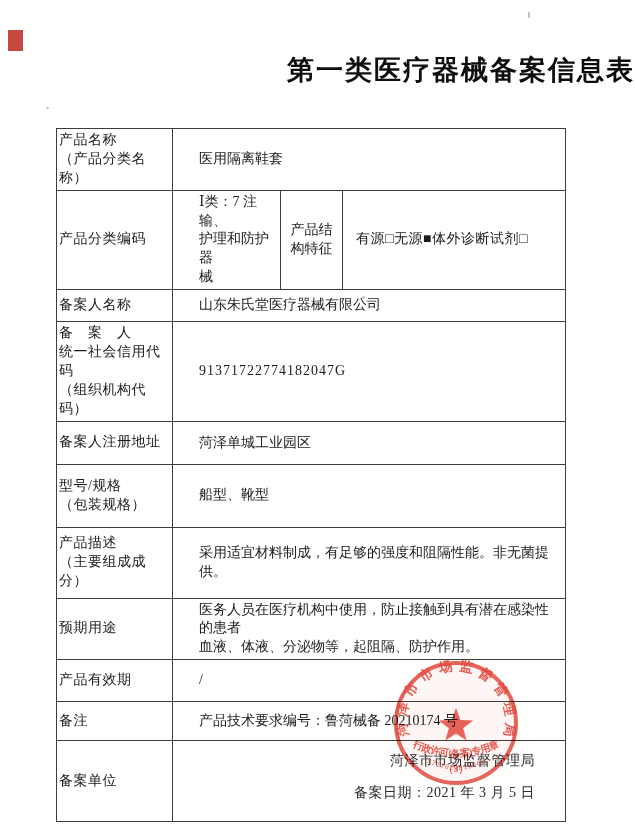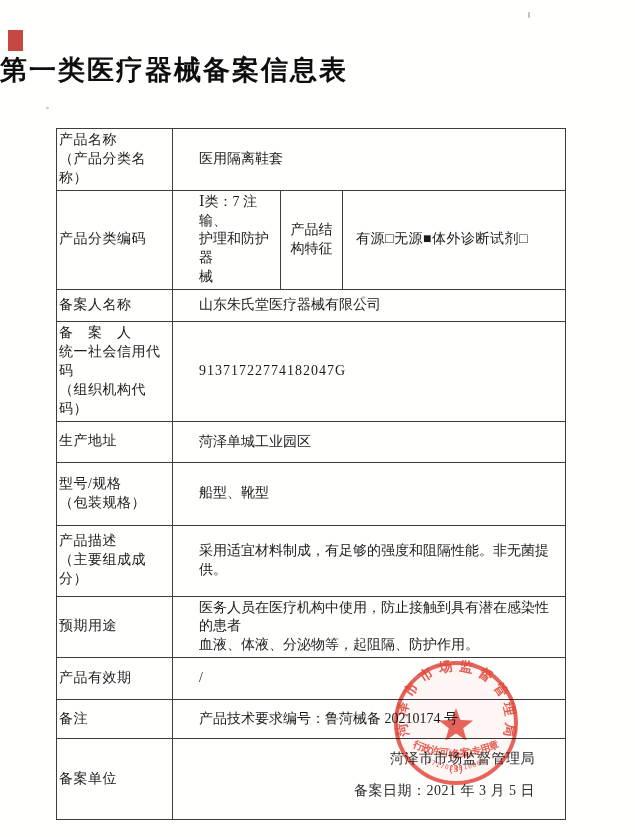--- a/index.html
+++ b/index.html
@@ -19,21 +19,21 @@
     position: absolute;
     left: 8px; top: 30px;
     width: 15px; height: 21px;
     background: #bf2f27;
     opacity: 0.88;
   }
   .doc-title {
     position: absolute;
     top: 52px; left: 0;
     width: 100%;
-    text-align: left;
+    text-align: right;
     font-family: "Liberation Sans", "DejaVu Sans", sans-serif;
     font-weight: bold;
     font-size: 27px;
     letter-spacing: 2px;
     color: #0e0e0e;
   }
   .reg-no {
     position: absolute;
     top: 101px; right: 99px;
     font-size: 15px;
@@ -128,22 +128,22 @@
       <tr style="height:32px">
         <td class="lbl">备案人名称</td>
         <td class="val" colspan="3">山东朱氏堂医疗器械有限公司</td>
       </tr>
       <tr style="height:58px">
         <td class="lbl">备　案　人
 统一社会信用代码
 （组织机构代码）</td>
         <td class="val code-val" colspan="3">91371722774182047G</td>
       </tr>
-      <tr style="height:41px">
-        <td class="lbl">生产地址</td>
+      <tr style="height:43px">
+        <td class="lbl">备案人注册地址</td>
         <td class="val val-top" colspan="3">菏泽单城工业园区</td>
       </tr>
       <tr style="height:63px">
         <td class="lbl">型号/规格
 （包装规格）</td>
         <td class="val" colspan="3">船型、靴型</td>
       </tr>
       <tr style="height:71px">
         <td class="lbl">产品描述
 （主要组成成分）</td>

